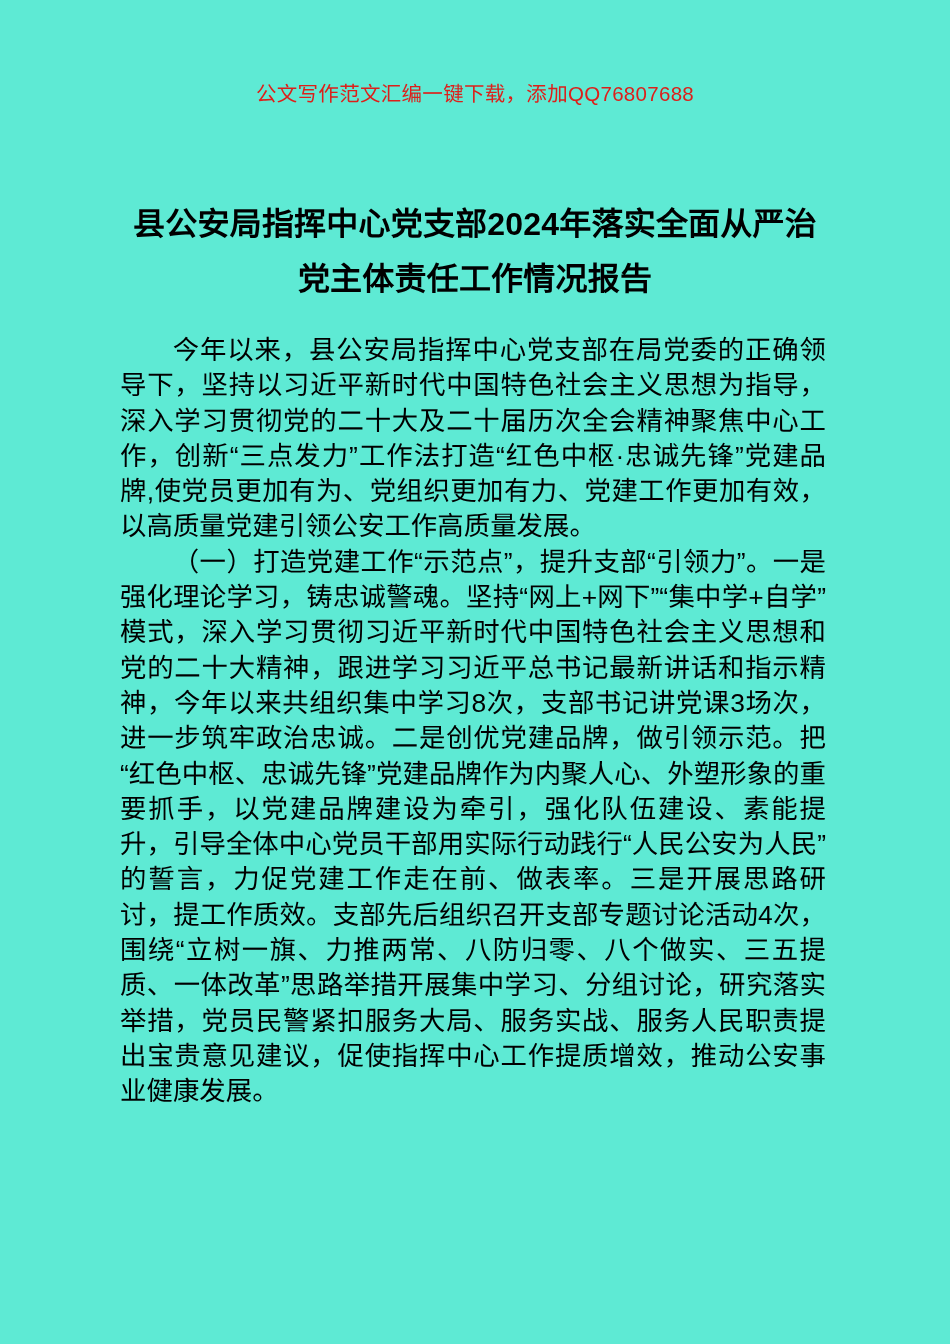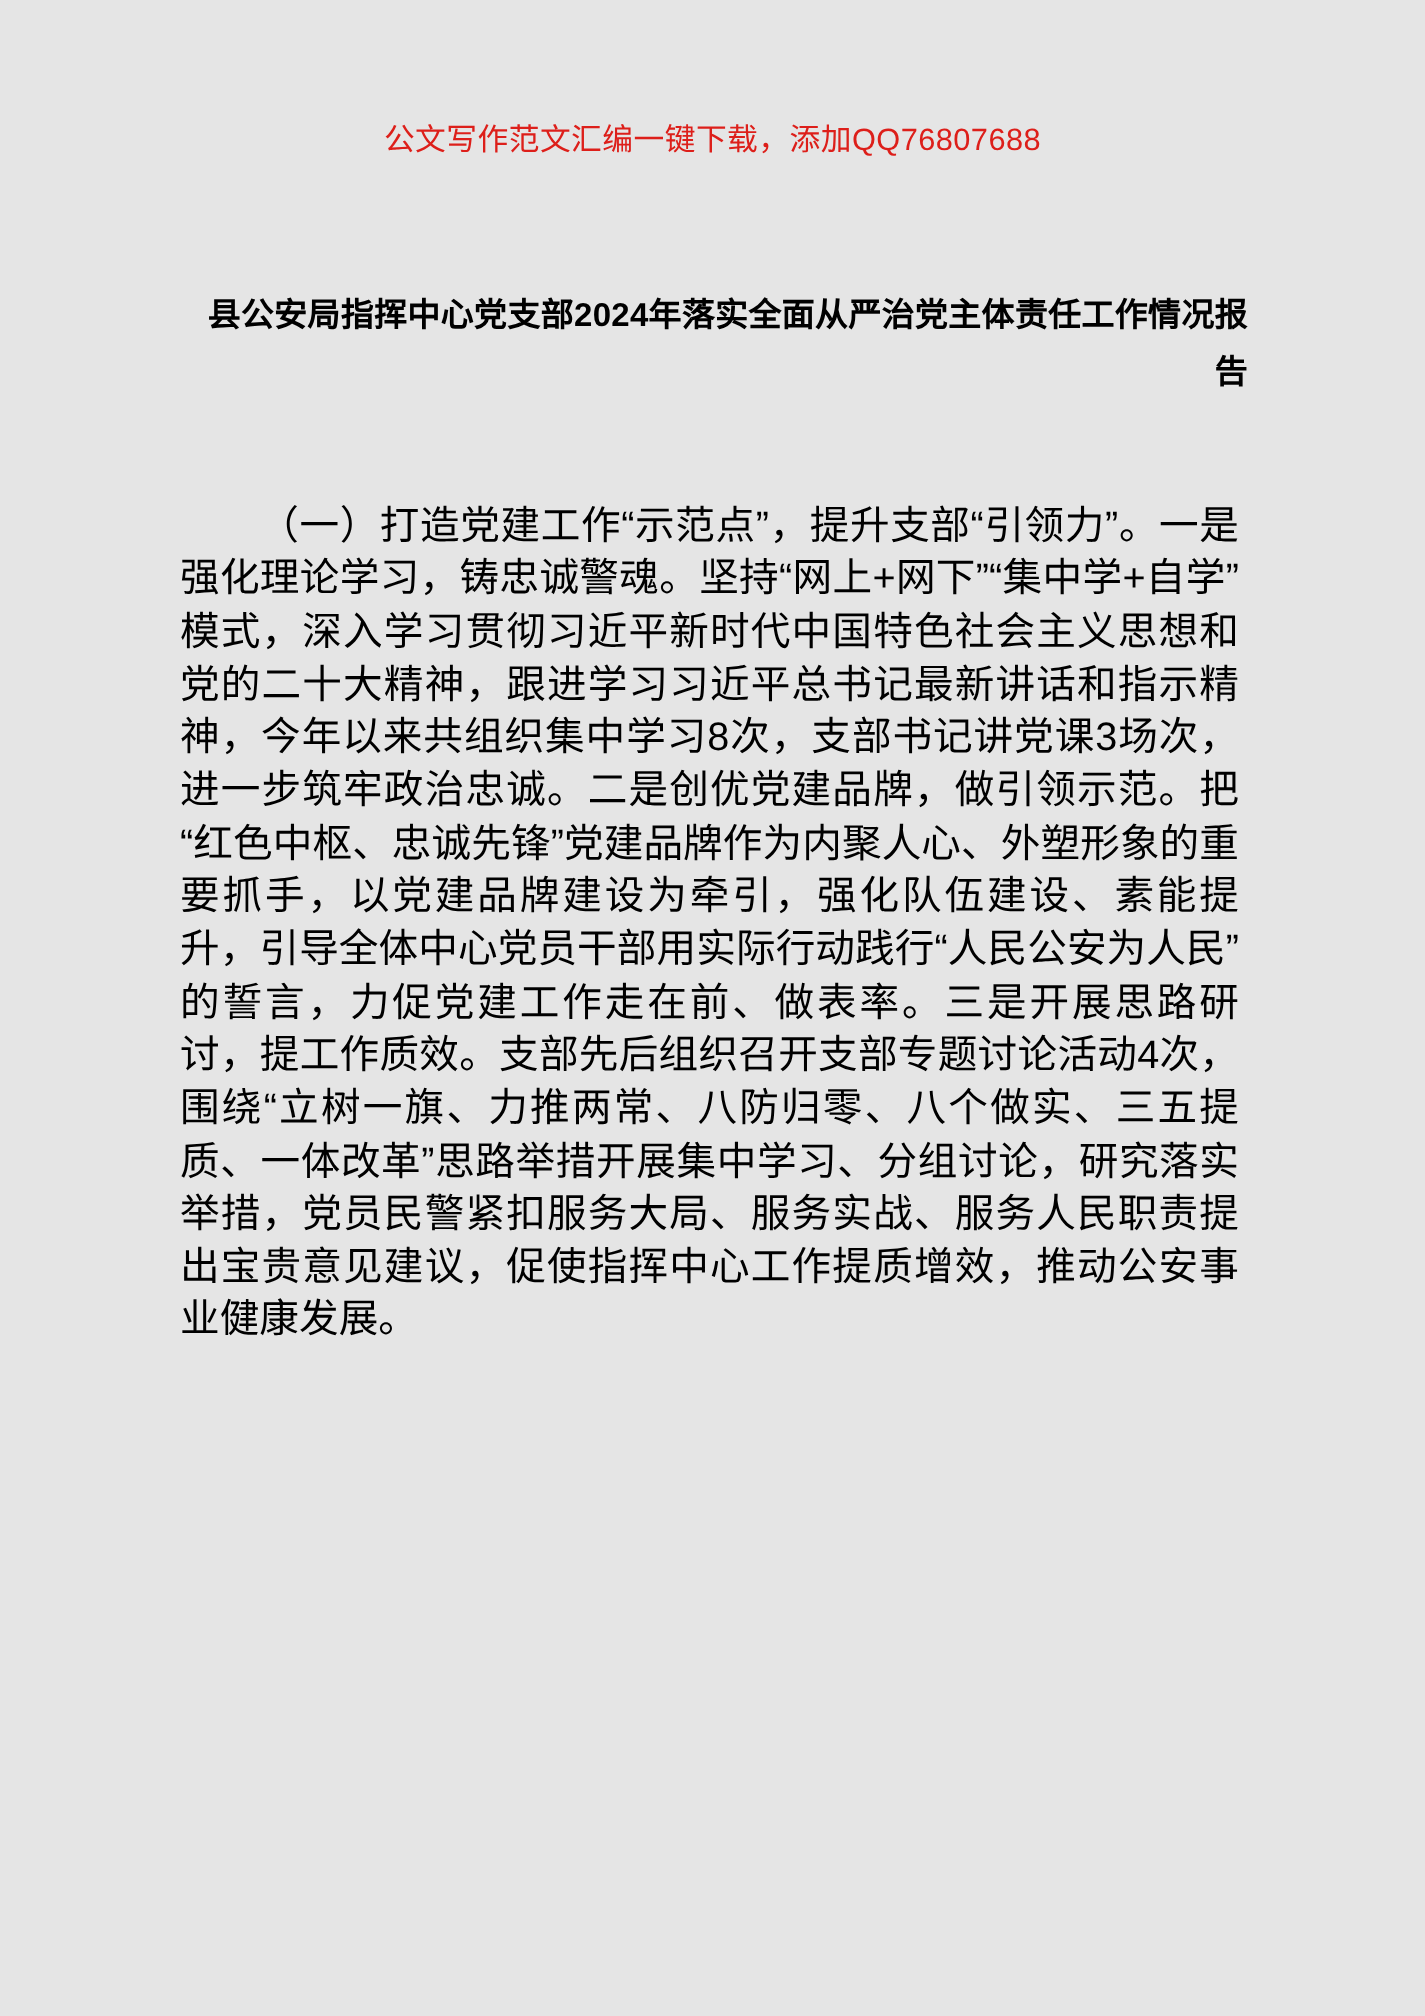--- a/index.html
+++ b/index.html
@@ -14,21 +14,21 @@
     overflow: hidden;
     font-family: "Liberation Sans", "DejaVu Sans", sans-serif;
     color: #000000;
     -webkit-font-smoothing: antialiased;
   }
 
   .page {
     position: relative;
     width: 950px;
     height: 1344px;
-    background: #e5e5e5;
+    background: #5eead4;
     box-sizing: border-box;
   }
 
   
   .promo-banner {
     position: absolute;
     top: 82px;
     left: 0;
     width: 950px;
     text-align: center;
@@ -40,22 +40,22 @@
     white-space: nowrap;
     font-family: "Liberation Sans", "DejaVu Sans", sans-serif;
   }
 
   
   .doc-title {
     position: absolute;
     top: 176px;
     left: 118px;
     width: 714px;
-    text-align: right;
-    font-size: 22px;
+    text-align: center;
+    font-size: 32px;
     font-weight: 700;
     line-height: 1.72;
     letter-spacing: 0.2px;
     font-family: "Liberation Sans", "DejaVu Sans", sans-serif;
   }
 
   
   .doc-body {
     position: absolute;
     top: 333px;
@@ -81,16 +81,17 @@
 </head>
 <body>
 
 <div class="page">
 
   <div class="promo-banner">公文写作范文汇编一键下载，添加QQ76807688</div>
 
   <h1 class="doc-title">县公安局指挥中心党支部2024年落实全面从严治党主体责任工作情况报告</h1>
 
   <div class="doc-body">
+    <p>今年以来，县公安局指挥中心党支部在局党委的正确领导下，坚持以习近平新时代中国特色社会主义思想为指导，深入学习贯彻党的二十大及二十届历次全会精神聚焦中心工作，创新“三点发力”工作法打造“红色中枢·忠诚先锋”党建品牌,使党员更加有为、党组织更加有力、党建工作更加有效，以高质量党建引领公安工作高质量发展。</p>
     <p>（一）打造党建工作“示范点”，提升支部“引领力”。一是强化理论学习，铸忠诚警魂。坚持“网上+网下”“集中学+自学”模式，深入学习贯彻习近平新时代中国特色社会主义思想和党的二十大精神，跟进学习习近平总书记最新讲话和指示精神，今年以来共组织集中学习8次，支部书记讲党课3场次，进一步筑牢政治忠诚。二是创优党建品牌，做引领示范。把“红色中枢、忠诚先锋”党建品牌作为内聚人心、外塑形象的重要抓手，以党建品牌建设为牵引，强化队伍建设、素能提升，引导全体中心党员干部用实际行动践行“人民公安为人民”的誓言，力促党建工作走在前、做表率。三是开展思路研讨，提工作质效。支部先后组织召开支部专题讨论活动4次，围绕“立树一旗、力推两常、八防归零、八个做实、三五提质、一体改革”思路举措开展集中学习、分组讨论，研究落实举措，党员民警紧扣服务大局、服务实战、服务人民职责提出宝贵意见建议，促使指挥中心工作提质增效，推动公安事业健康发展。</p>
   </div>
 
 </div>
 
 </body></html>

